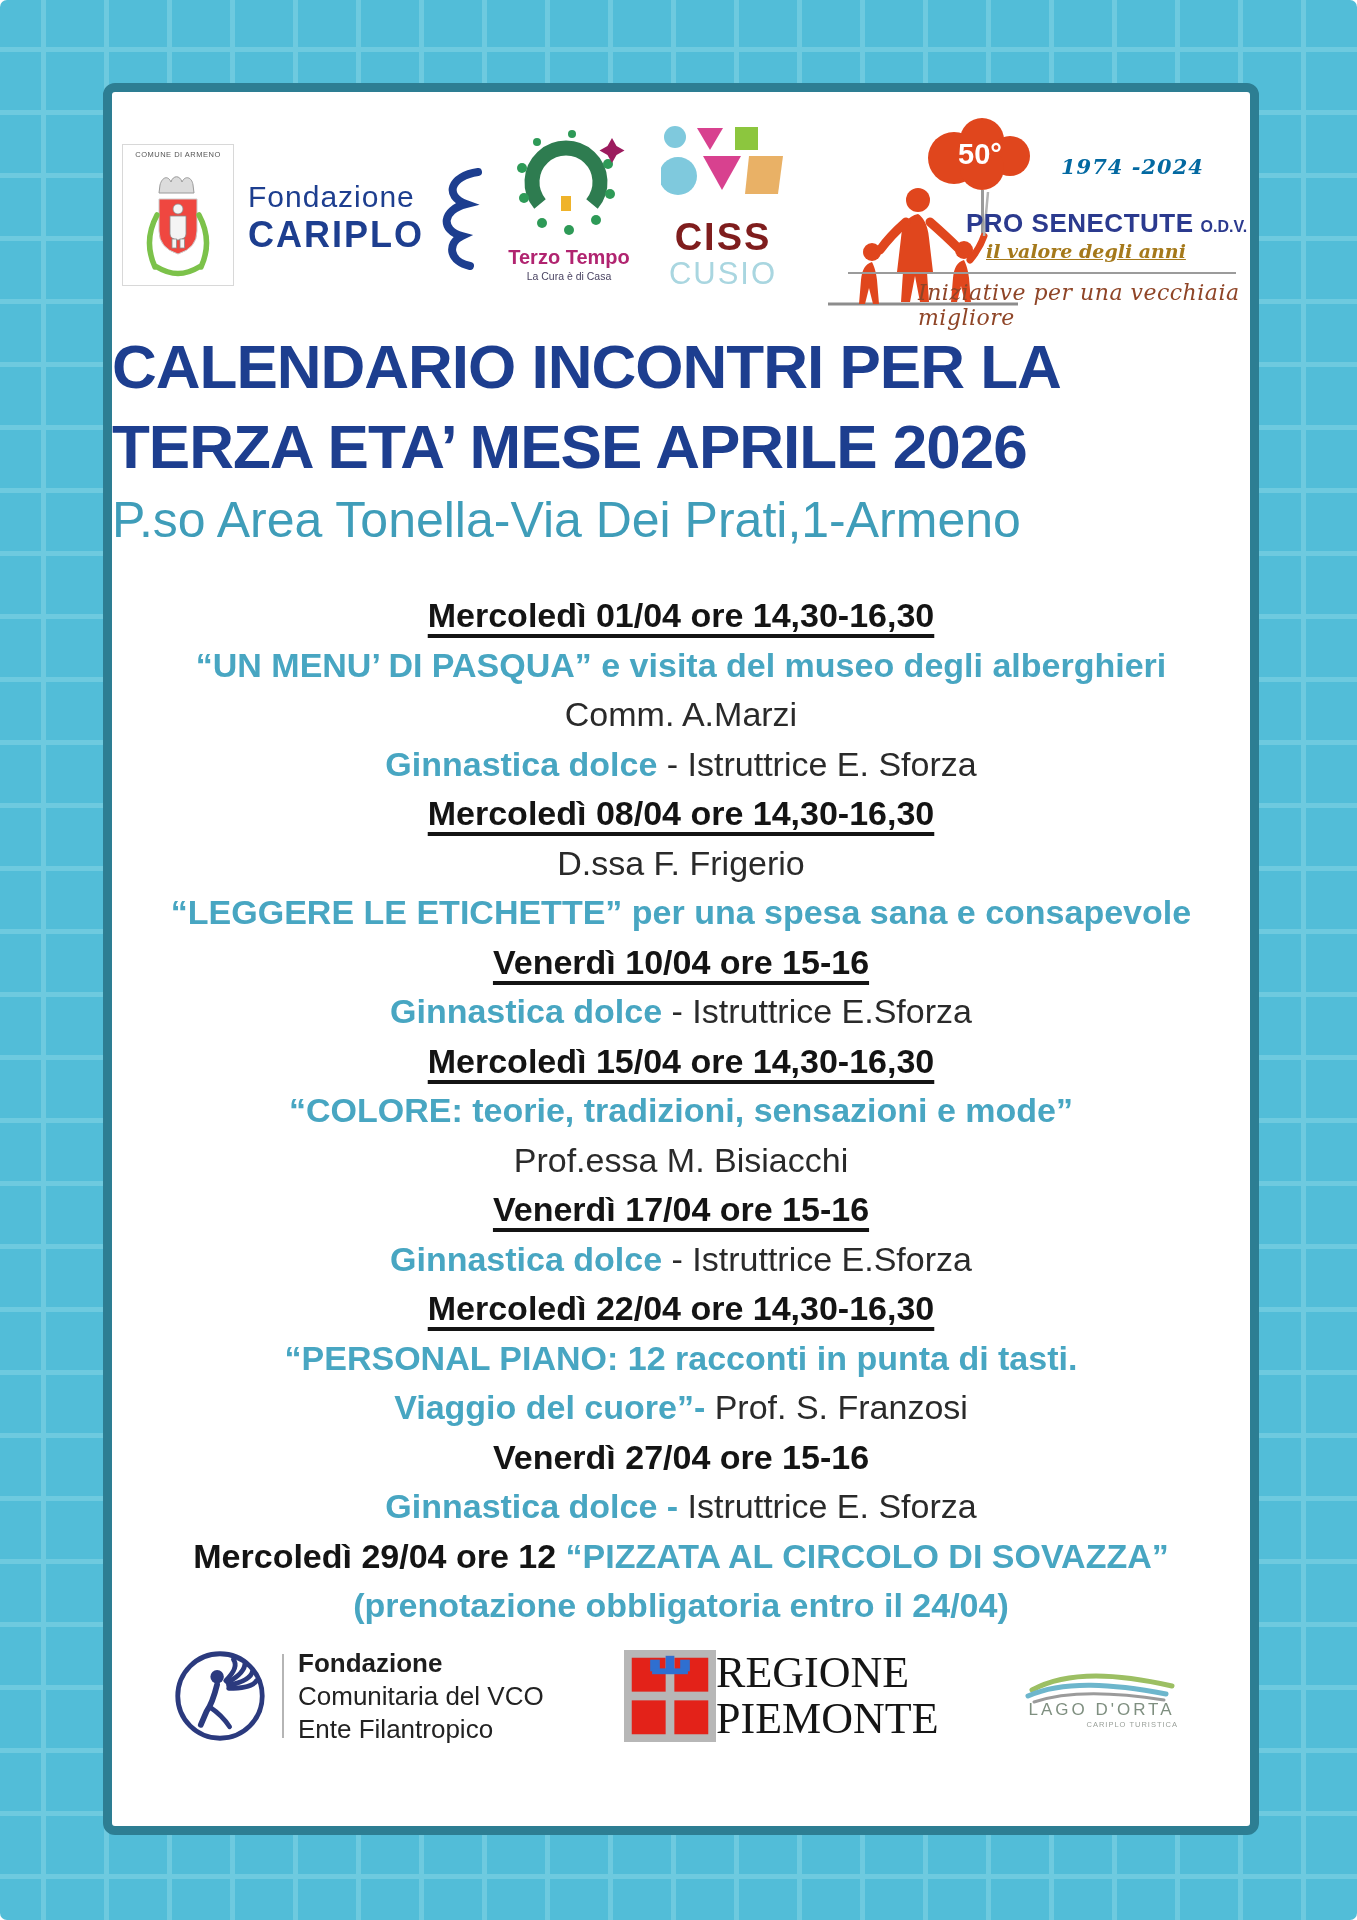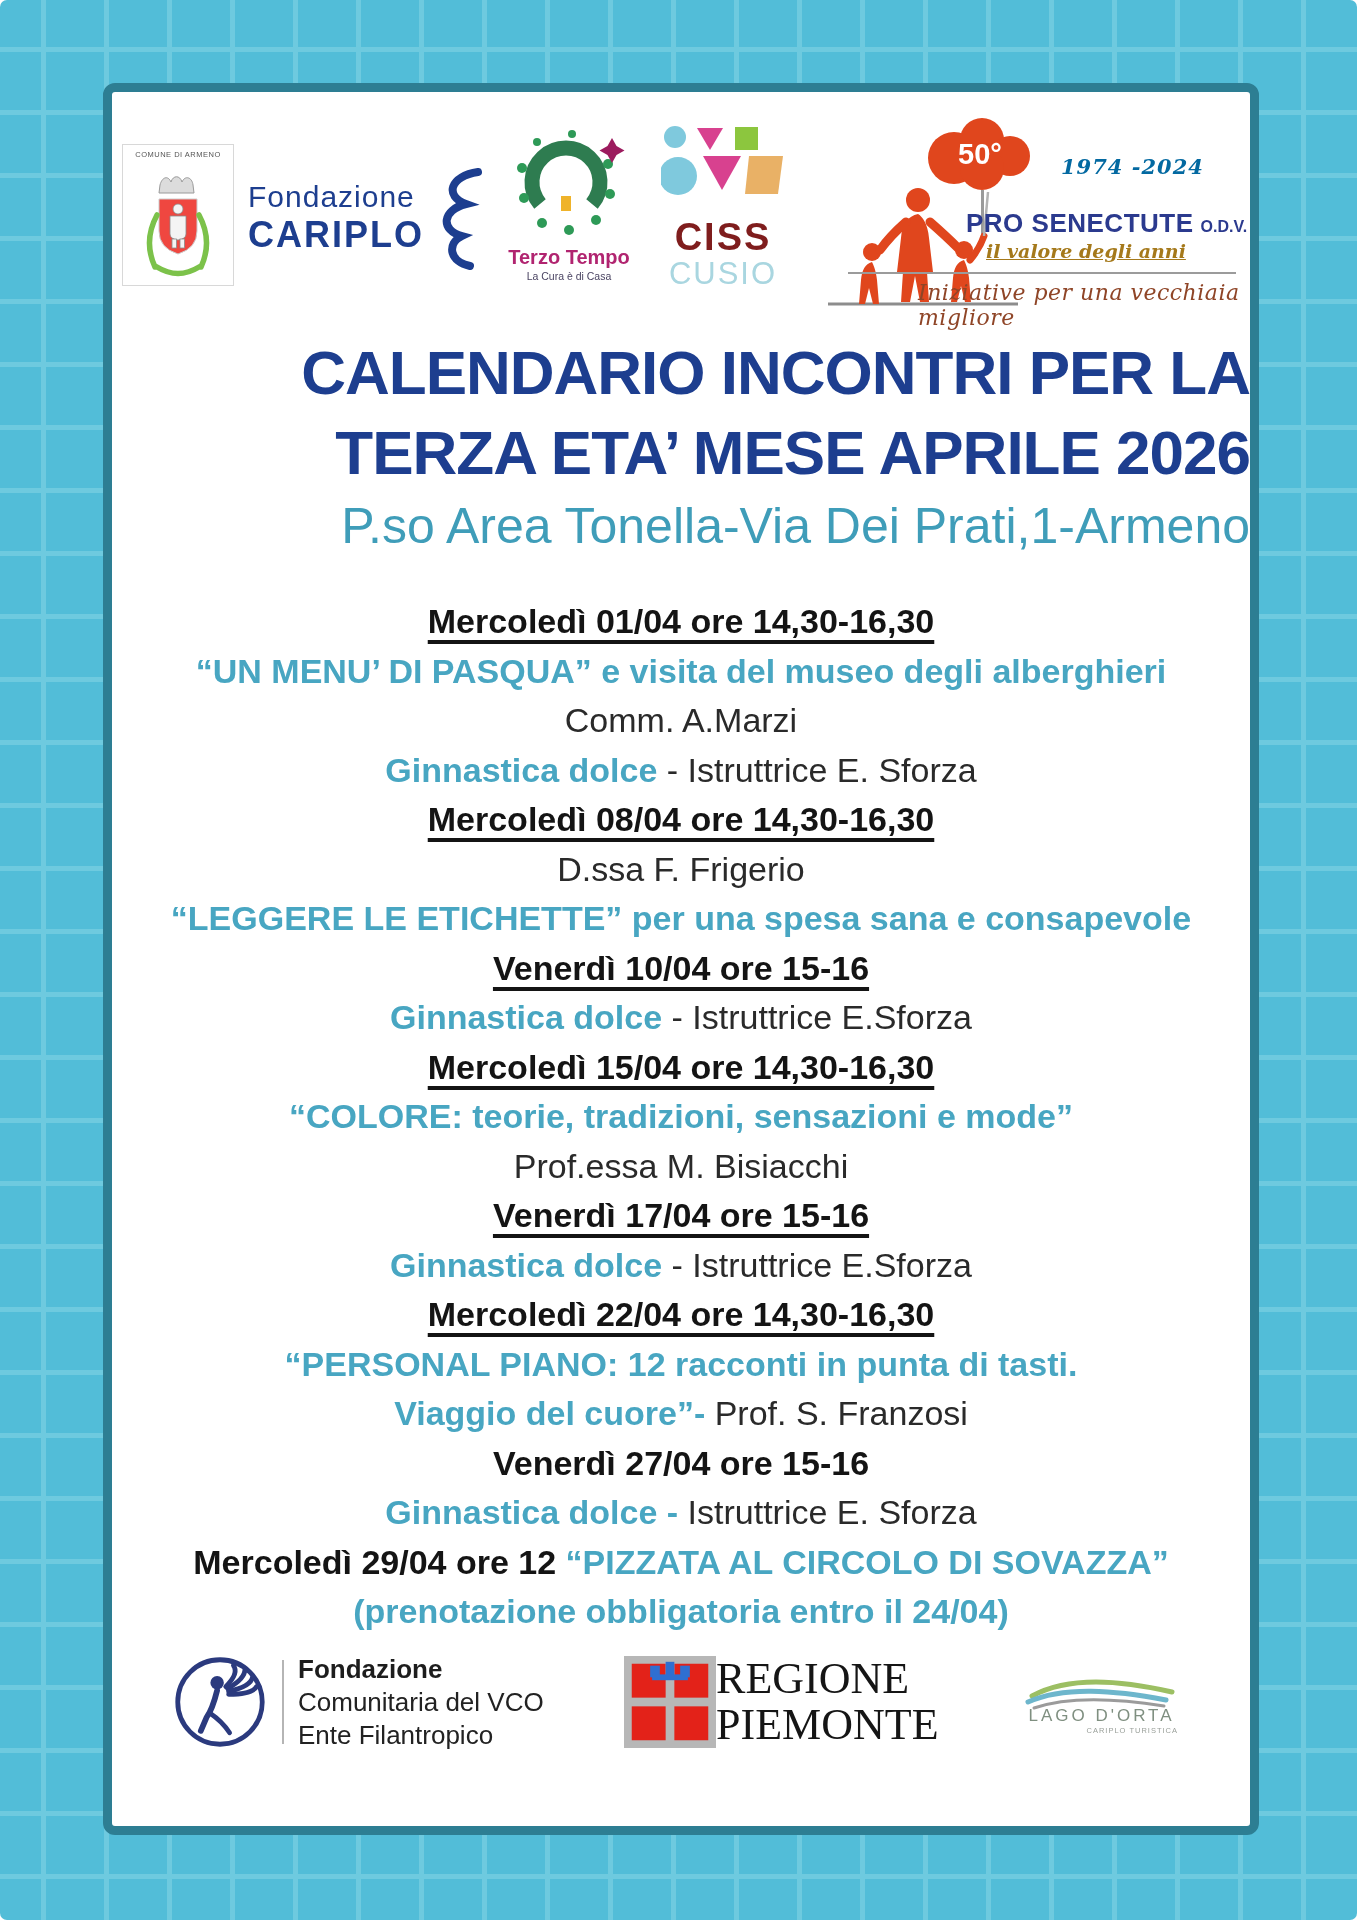--- a/index.html
+++ b/index.html
@@ -35,21 +35,21 @@
   .pro-nameline{position:absolute;left:158px;top:94px;width:274px;white-space:nowrap;}
   .pro-name{font-size:26px;font-weight:700;color:#2b3a8e;letter-spacing:.5px;}
   .pro-legal{font-size:16px;font-weight:700;color:#2b3a8e;margin-left:7px;}
   .pro-motto{position:absolute;left:178px;top:126px;font-family:"DejaVu Serif",serif;font-style:italic;
     font-weight:700;font-size:19px;color:#a5791b;text-decoration:underline;}
   .pro-hline{position:absolute;left:40px;top:158px;width:388px;height:2px;background:#9b9b9b;}
   .pro-tagline{position:absolute;left:78px;top:166px;font-family:"DejaVu Serif",serif;font-style:italic;
     font-size:22px;color:#8f4527;letter-spacing:.5px;margin-left:32px;}
 
   
-  .title-block{text-align:right;margin-top:14px;}
+  .title-block{text-align:left;margin-top:8px;}
   .title-line{font-size:62px;font-weight:700;color:#1d3e8f;line-height:80px;letter-spacing:-1px;}
   .subtitle{font-size:50px;font-weight:400;color:#3f9db9;line-height:62px;margin-top:2px;}
 
   
   .schedule{margin-top:40px;text-align:center;font-size:34px;line-height:49.5px;}
   .seg-date{font-weight:700;color:#141414;text-decoration:underline;
     text-decoration-thickness:3.5px;text-underline-offset:7px;}
   .seg-date-plain{font-weight:700;color:#141414;}
   .seg-event{font-weight:700;color:#48a6c2;}
   .seg-plain{font-weight:400;color:#2a2a2a;}

